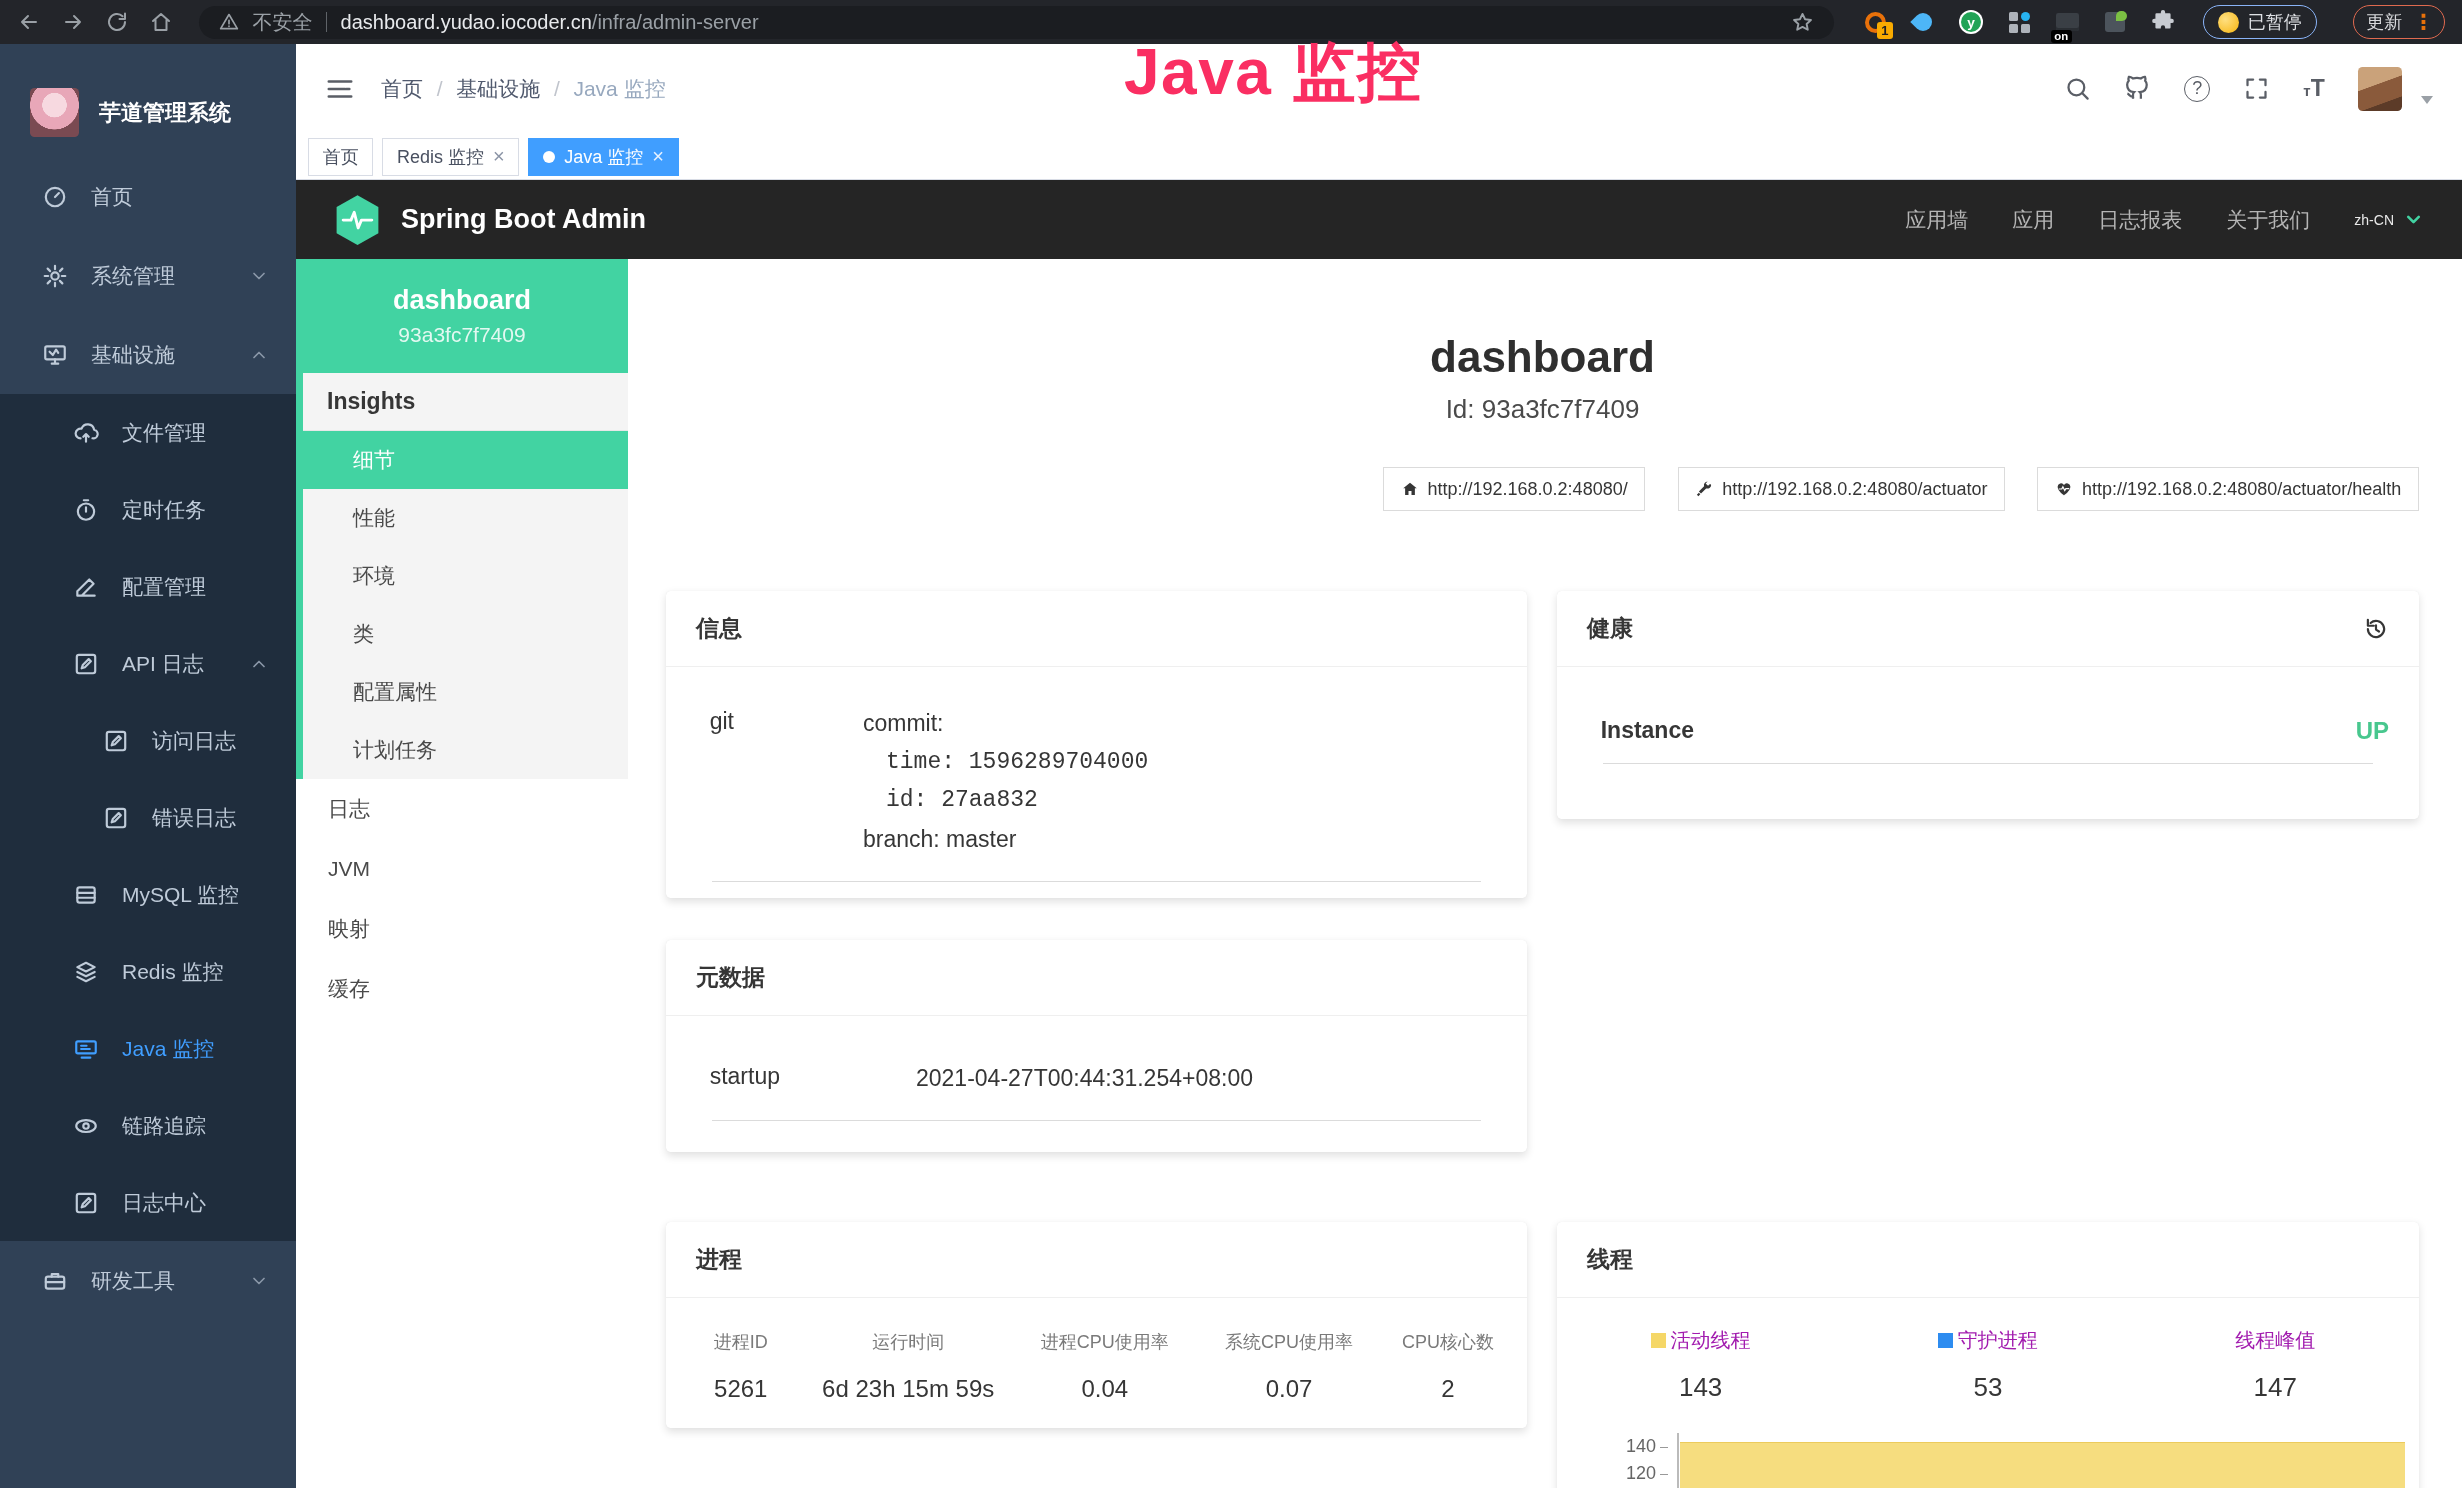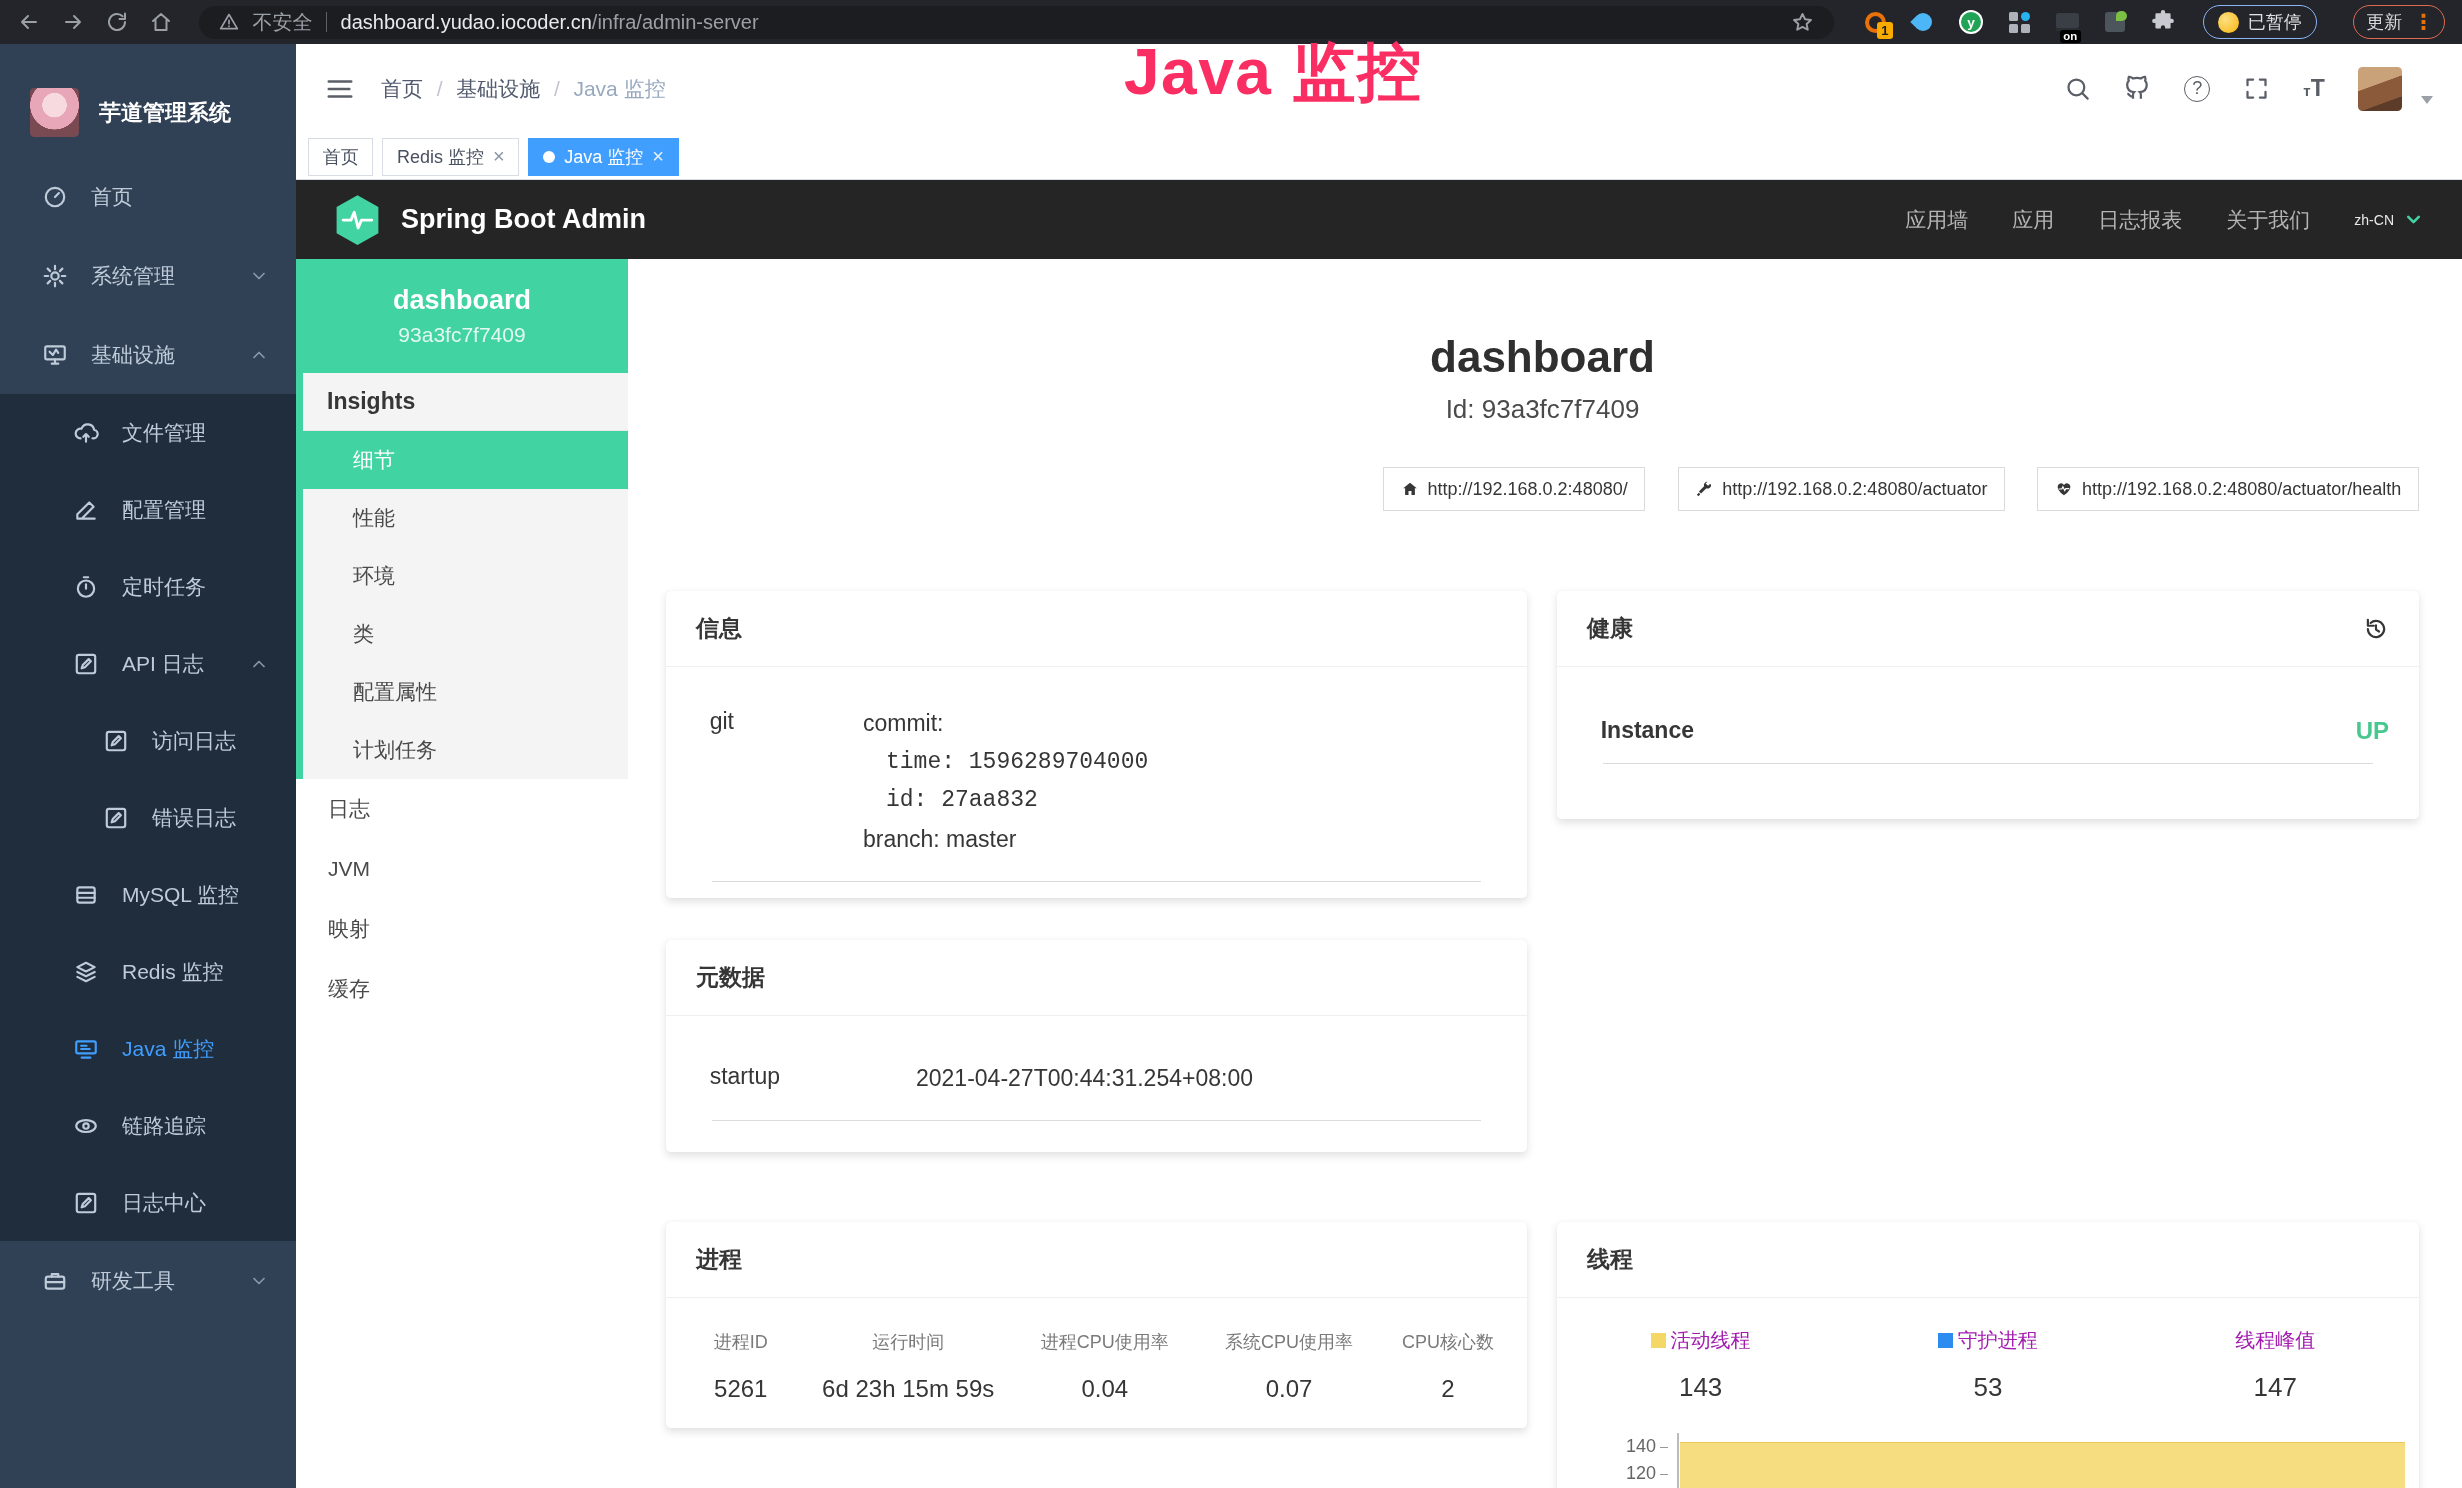--- a/index.html
+++ b/index.html
@@ -21,21 +21,21 @@
   .ext { position:relative; width:27px; height:27px; display:flex; align-items:center; justify-content:center; }
   .ring-orange { width:21px; height:21px; border:4.6px solid #e8710a; border-radius:50%; }
   .badge1 { position:absolute; right:-4.6px; bottom:-3px; background:#f9ab00; color:#202124; font-size:13px; padding:0.8px 4.6px; border-radius:3px; font-weight:bold; }
   .drop-blue { width:18px; height:18px; background:#4db6f7; border-radius:50% 50% 50% 0; transform:rotate(45deg); }
   .circ-green { width:24px; height:24px; background:#fff; border-radius:50%; display:flex; align-items:center; justify-content:center; }
   .circ-green i { width:20px; height:20px; background:#21a356; border-radius:50%; color:#fff; font-style:normal; font-size:13.7px; font-weight:bold; display:flex; align-items:center; justify-content:center; }
   .grid4 { width:21px; height:21px; display:grid; grid-template-columns:9px 9px; grid-gap:3px; }
   .grid4 b { background:#aeb3ba; border-radius:1.5px; }
   .grid4 b.bl { background:#27b3f0; border-radius:50%; }
   .on-ext { width:23px; height:18px; border-radius:2.3px; background:#3a3f45; position:relative; box-shadow:inset 0 -3px 0 #2a2e33; }
-  .on-badge { position:absolute; left:-3px; bottom:-7.6px; background:#000000; color:#fff; font-size:11.4px; padding:0.8px 3.8px; border-radius:3px; font-weight:bold;margin-left:9px; }
+  .on-badge { position:absolute; left:-3px; bottom:-7.6px; background:#000000; color:#fff; font-size:11.4px; padding:0.8px 3.8px; border-radius:3px; font-weight:bold; }
   .leaf-ext { width:20px; height:20px; background:#4c545c; border-radius:3px; position:relative; }
   .leaf-ext::after { content:""; position:absolute; right:-1.5px; top:-1.5px; width:10.6px; height:10.6px; background:#7bc043; border-radius:50% 50% 50% 0; }
   .puzzle { color:#c7cbd1; width:26px; height:26px; }
   .paused-pill { display:flex; align-items:center; gap:9px; border:1.5px solid #8ab4f8; border-radius:21px; padding:3.8px 13.7px; color:#dfe1e5; font-size:18px; white-space:nowrap; }
   .face { width:21px; height:21px; border-radius:50%; background:radial-gradient(circle at 35% 35%, #ffe082, #f6b40e); }
   .update-pill { display:flex; align-items:center; gap:10.6px; border:1.5px solid #e06a4f; border-radius:21px; padding:3.8px 12px; color:#d9dadd; font-size:18px; margin-left:16.7px; white-space:nowrap; }
   .update-pill .dots { color:#e8710a; font-size:21px; font-weight:bold; letter-spacing:-1.5px; }
 
   
   .window { display:flex; height:1445px; }
@@ -290,33 +290,33 @@
               <svg class="s" viewBox="0 0 24 24">
                 <path d="M7 17a4.5 4.5 0 1 1 .9-8.9A6 6 0 0 1 19.5 9 4 4 0 0 1 18 16.9"></path>
                 <path d="M12 20v-7M9.5 15.5L12 13l2.5 2.5"></path>
               </svg>
             </span>
           <span>文件管理</span>
         </div>
         <div class="mitem">
           <span class="mi">
               <svg class="s" viewBox="0 0 24 24">
-                <path d="M4 20h16M4 20v-4L15 5l4 4-11 11z"></path>
-              </svg>
-            </span>
-          <span>配置管理</span>
-        </div>
-        <div class="mitem">
-          <span class="mi">
-              <svg class="s" viewBox="0 0 24 24">
                 <circle cx="12" cy="13.5" r="7.5"></circle>
                 <path d="M12 13.5V9.5M10 3h4"></path>
               </svg>
             </span>
           <span>定时任务</span>
+        </div>
+        <div class="mitem">
+          <span class="mi">
+              <svg class="s" viewBox="0 0 24 24">
+                <path d="M4 20h16M4 20v-4L15 5l4 4-11 11z"></path>
+              </svg>
+            </span>
+          <span>配置管理</span>
         </div>
         <div class="mitem">
           <span class="mi">
               <svg class="s" viewBox="0 0 24 24">
                 <rect x="3.5" y="3.5" width="17" height="17" rx="2"></rect>
                 <path d="M8 16l1-3 5.5-5.5 2 2L11 15z"></path>
               </svg>
             </span>
           <span>API 日志</span>
           <span class="chev">

